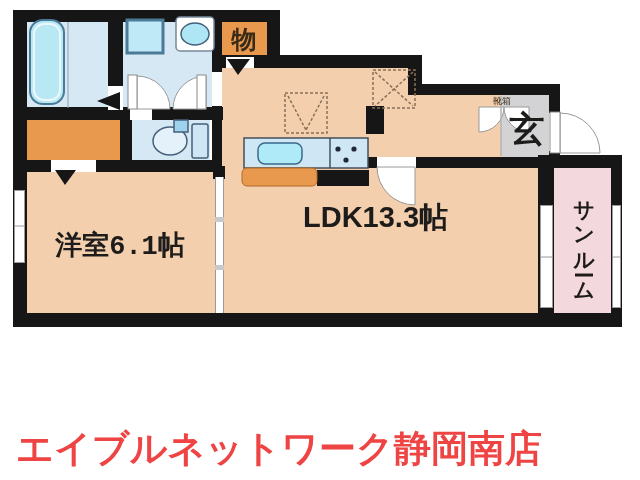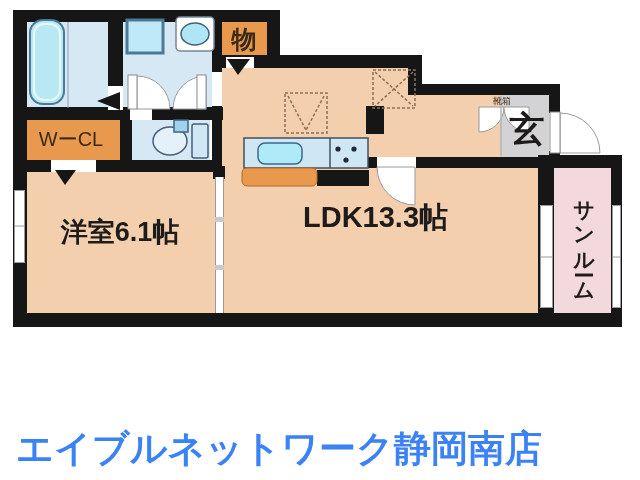--- a/index.html
+++ b/index.html
@@ -21,21 +21,21 @@
     position:absolute;background:#ffffff;
     border-left:1px solid #9a9a9a;border-right:1px solid #9a9a9a;box-sizing:border-box;
   }
   .window{position:absolute;background:#ffffff;border:1px solid #9a9a9a;box-sizing:border-box;}
   .vertical-label{
     writing-mode:vertical-rl;text-orientation:upright;letter-spacing:2px;
     display:flex;align-items:center;justify-content:center;
   }
   #footer-store{
     position:absolute;left:0;top:424px;width:558px;text-align:center;
-    font-size:37px;font-weight:bold;color:#3b82f6;letter-spacing:0px;white-space:nowrap;
+    font-size:37px;font-weight:bold;color:#ef4444;letter-spacing:0px;white-space:nowrap;
   }
   svg{position:absolute;left:0;top:0;}
 </style>
 </head>
 <body>
 
 <div id="canvas">
 
   <div class="abs floor-peach" style="left:222px;top:68px;width:332px;height:245px;"></div>
   <div class="abs" style="left:417px;top:0;width:223px;height:84px;background:#fff;"></div>
@@ -162,22 +162,21 @@
     </g>
 
     <g fill="#c9c9c9">
       <rect x="215" y="217" width="9" height="5"></rect>
         <rect x="215" y="265" width="9" height="5"></rect>
     </g>
 
     <line x1="501" y1="96" x2="501" y2="156" stroke="#b5b5b5" stroke-width="1.5"></line>
   </svg>
 
-  <div class="label" style="left:40px;top:214px;width:160px;font-size:27px;font-weight:bold;">洋室6.1帖</div>
+  <div class="label" style="left:40px;top:227px;width:160px;font-size:27px;font-weight:bold;font-family:Liberation Mono, monospace;">洋室6.1帖</div>
   <div class="label" style="left:283px;top:198px;width:185px;font-size:29px;font-weight:bold;">LDK13.3帖</div>
   <div class="label" style="left:507px;top:106px;width:40px;font-size:35px;font-weight:bold;">玄</div>
   <div class="label" style="left:222px;top:23px;width:44px;font-size:25px;font-weight:bold;color:#3a2a18;">物</div>
-  <div class="label label-closet" style="left:26px;top:126px;width:90px;font-size:20px;">WーCL</div>
   <div class="label label-closet" style="left:480px;top:95px;width:44px;font-size:9px;">靴箱</div>
   <div class="label vertical-label" style="left:571px;top:165px;width:26px;height:148px;font-size:21px;font-weight:bold;">サンルーム</div>
 
   <div id="footer-store">エイブルネットワーク静岡南店</div>
 </div>
 
 </body></html>

